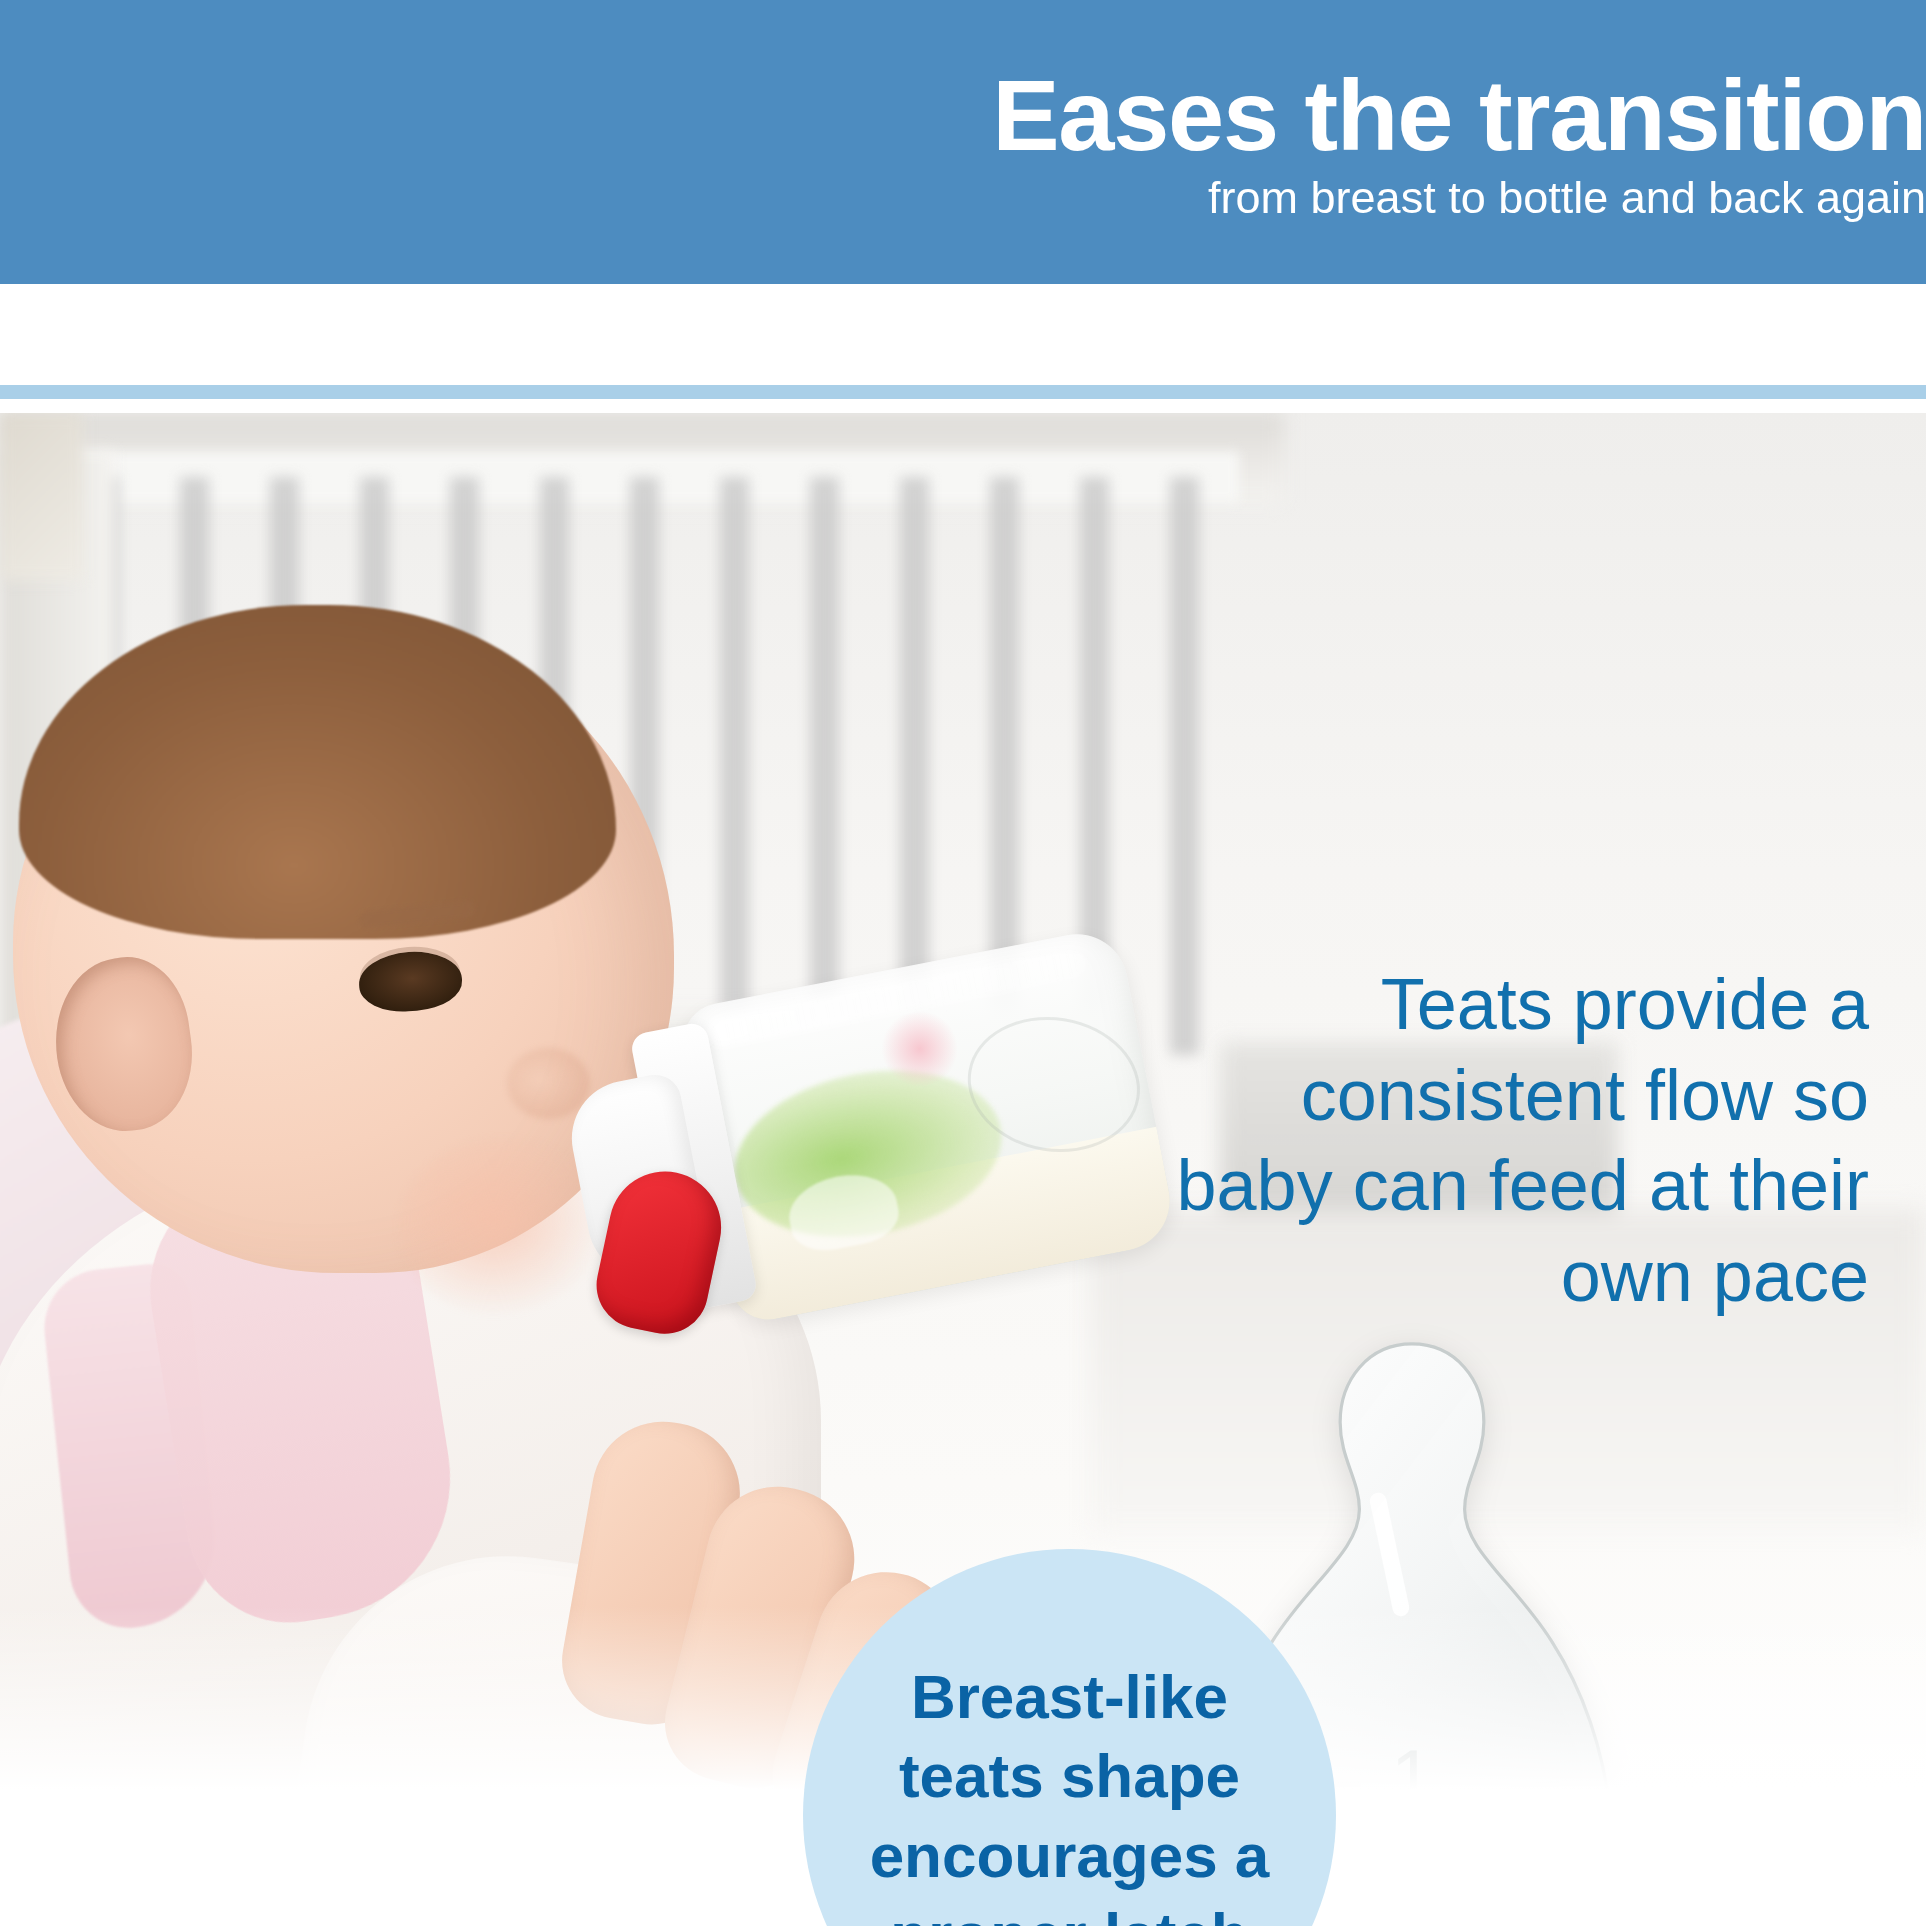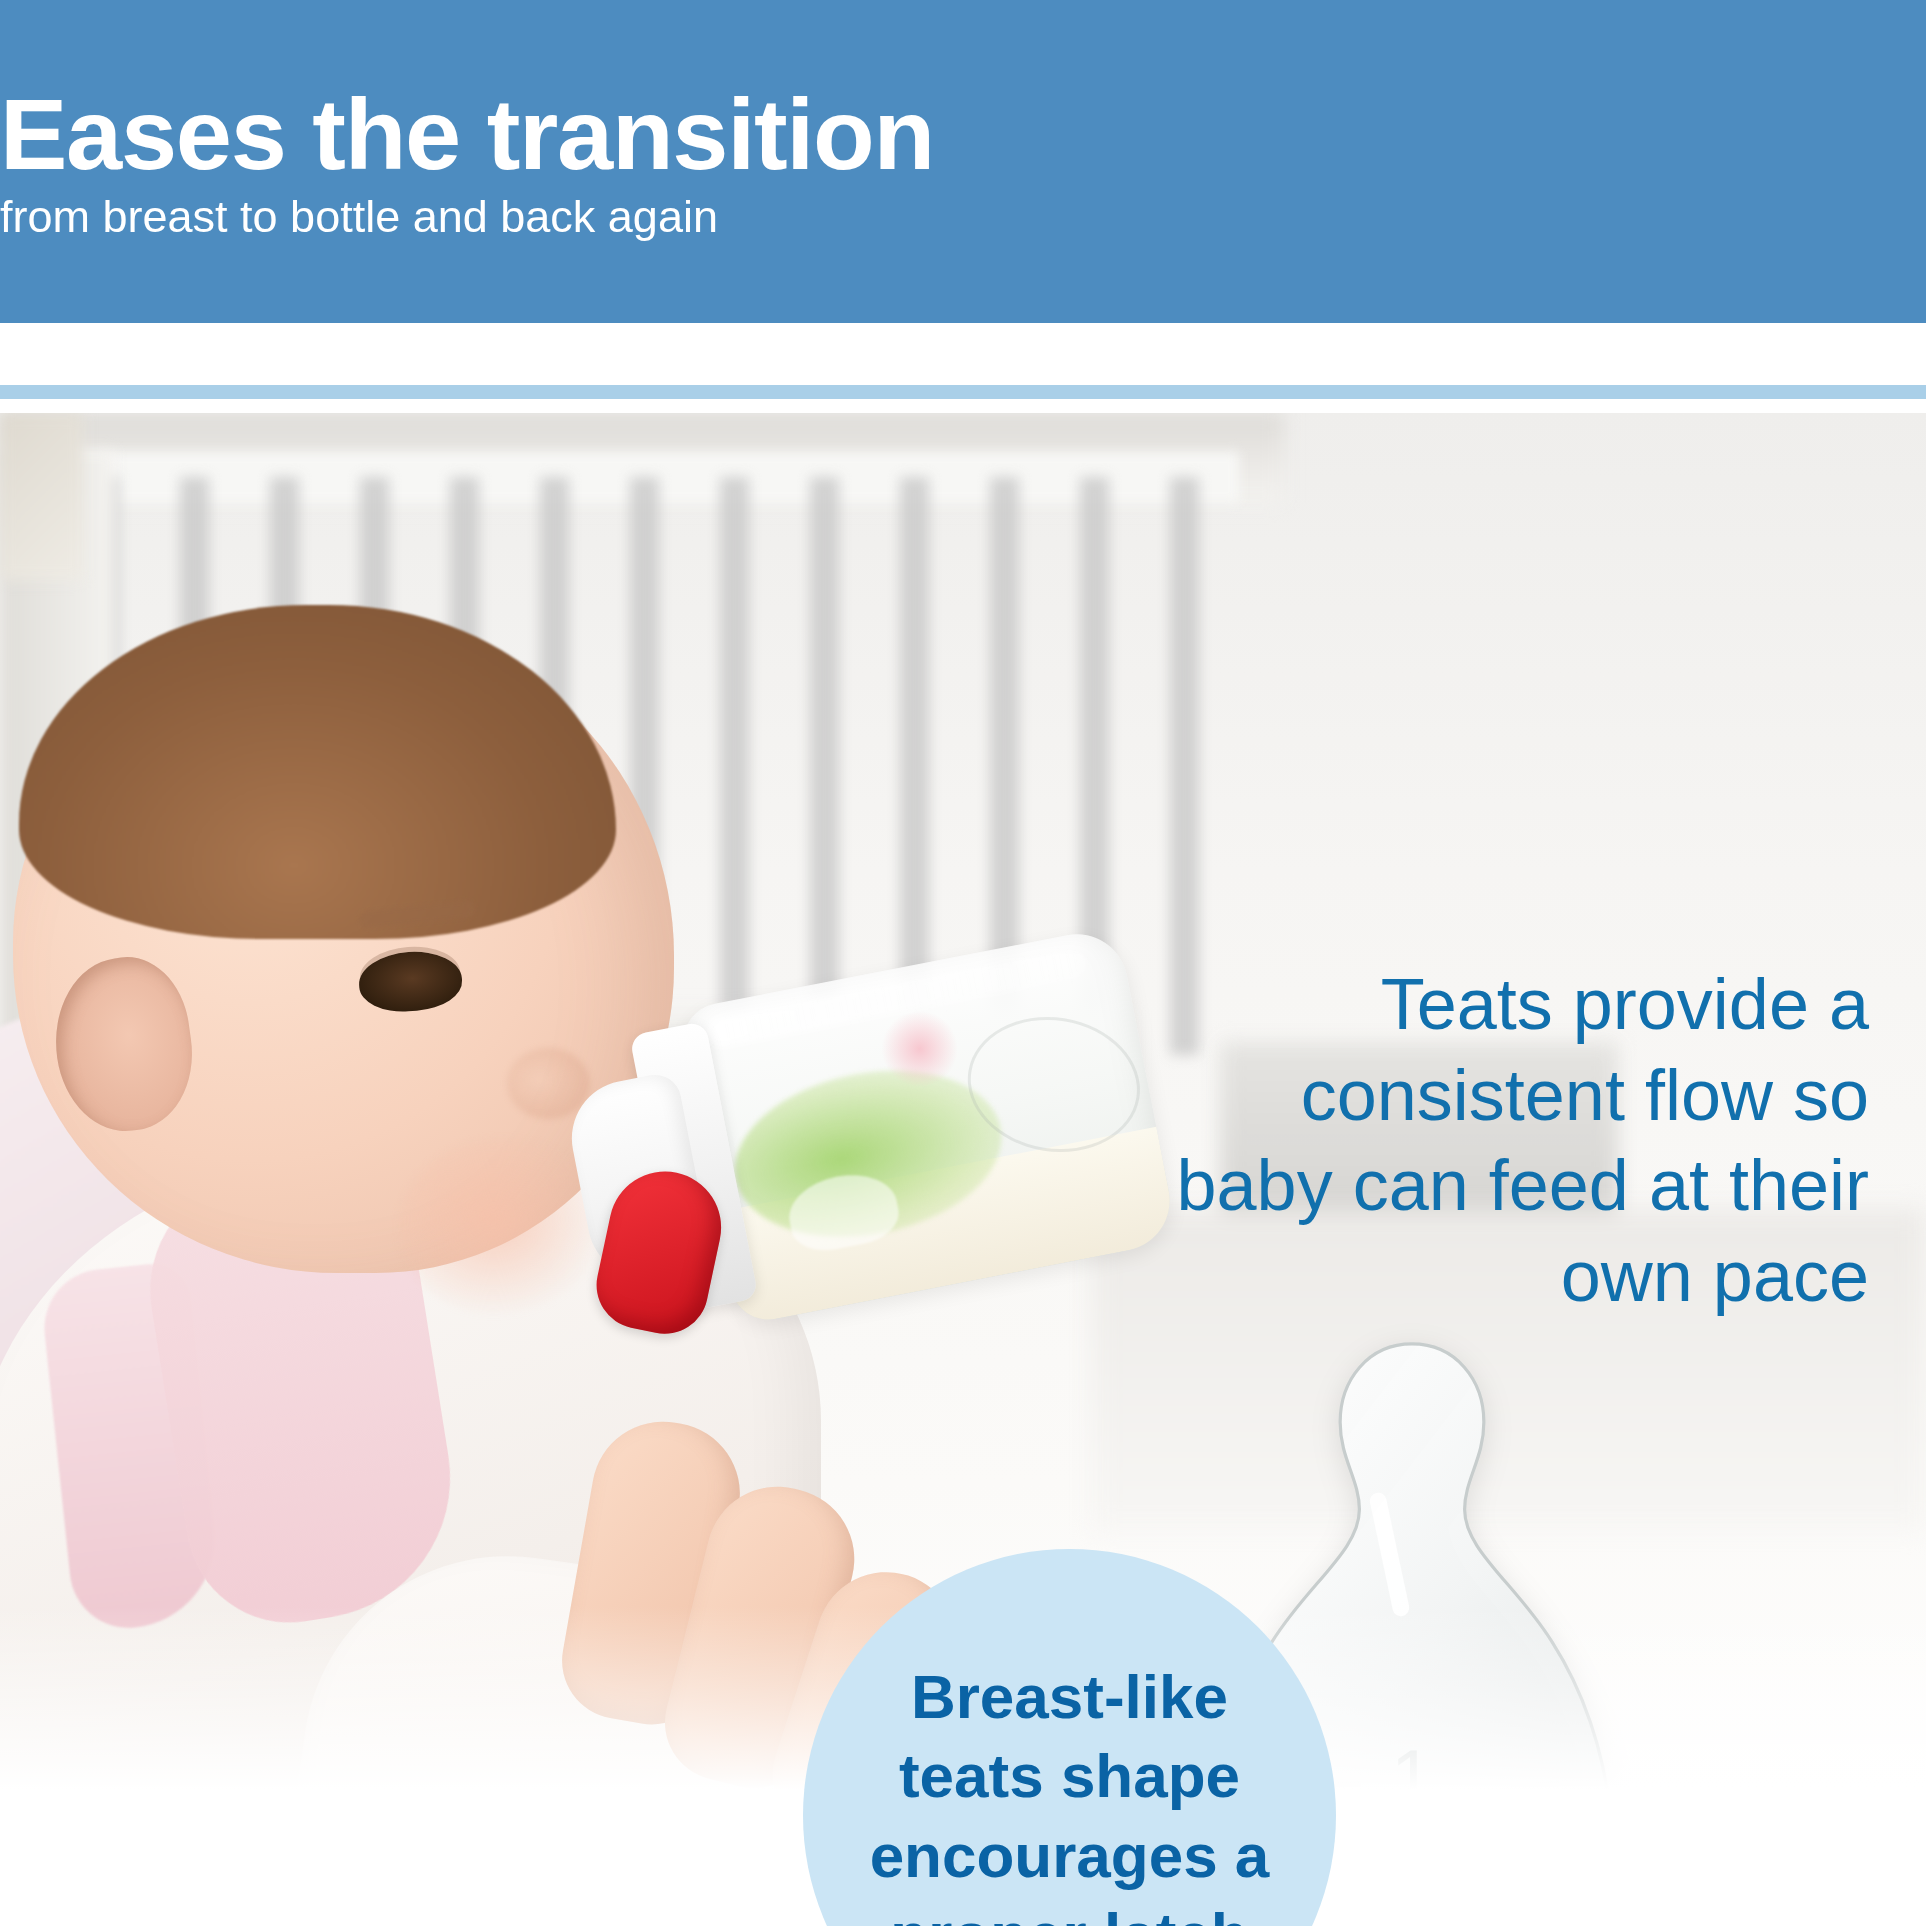--- a/index.html
+++ b/index.html
@@ -21,26 +21,26 @@
     background: #ffffff;
     overflow: hidden;
   }
 
   
   .header {
     position: absolute;
     left: 0;
     top: 0;
     width: 1926px;
-    height: 323px;
+    height: 284px;
     background: #4d8cc0;
     box-sizing: border-box;
     display: flex;
     flex-direction: column;
-    align-items: flex-start;
+    align-items: flex-end;
     justify-content: center;
   }
   .header-underline {
     position: absolute;
     left: 0;
     top: 385px;
     width: 1926px;
     height: 14px;
     background: #a9cfe8;
   }

